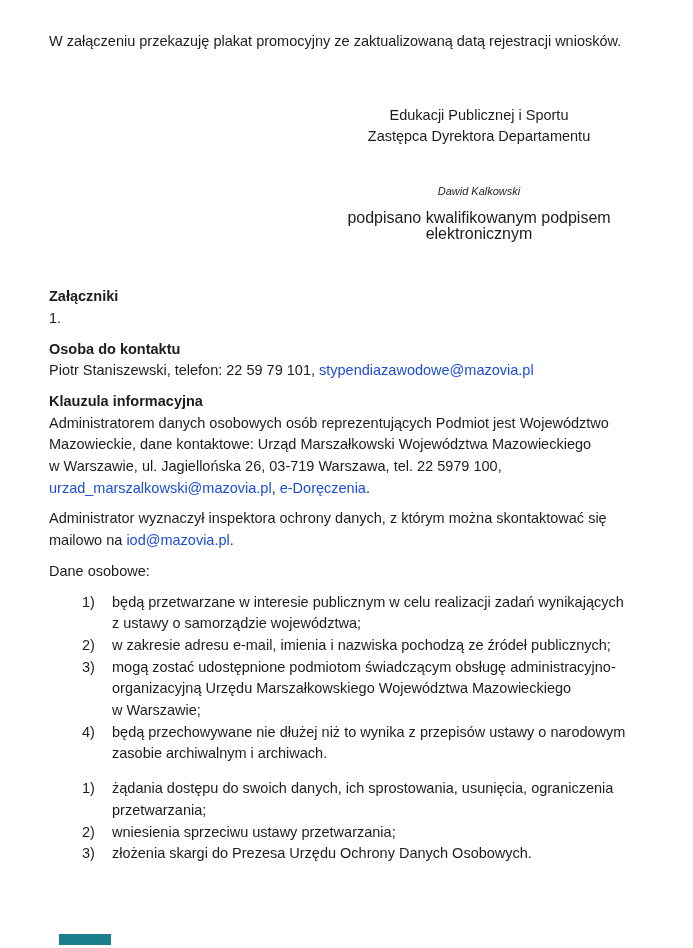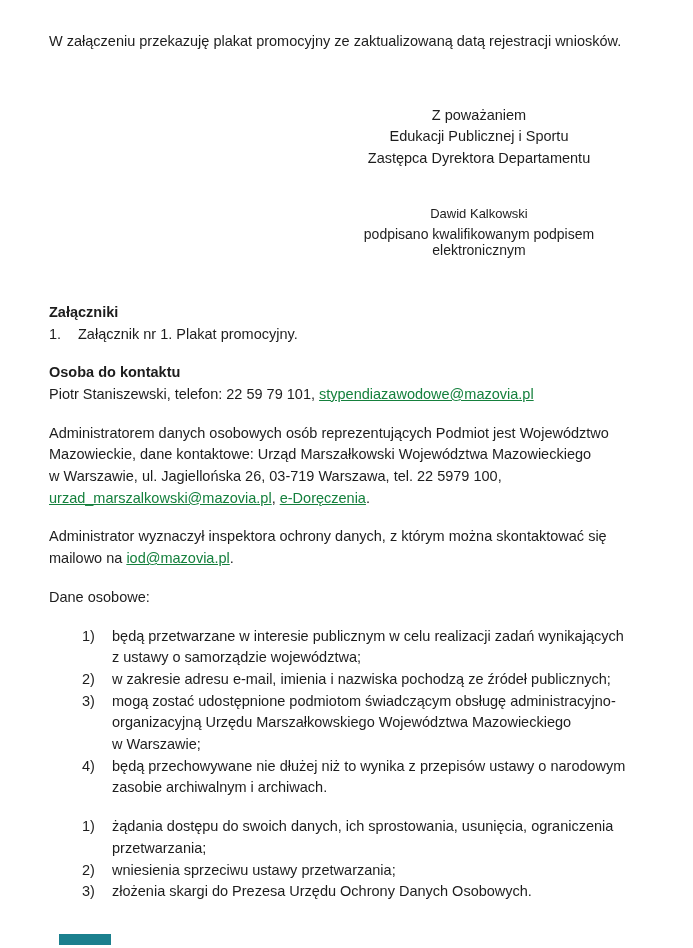--- a/index.html
+++ b/index.html
@@ -6,64 +6,63 @@
   body{
     width:693px;height:948px;background:#ffffff;position:relative;
     font-family:"Liberation Sans",sans-serif;color:#1d1d1d;overflow:hidden;
   }
   .page{
     position:relative;box-sizing:border-box;width:693px;height:948px;
     padding:31px 49px 0 49px;font-size:14.5px;line-height:21.7px;
   }
   .ml{white-space:pre-line;}
   b,.bold{font-weight:bold;}
-  a{color:#15803d;text-decoration:underline;cursor:pointer;}
+  a{color:#1d4ed8;cursor:pointer;}
   .sig-block{margin-top:52px;margin-left:274px;width:312px;text-align:center;}
   .sig-line{line-height:21.7px;}
-  .signer{margin-top:33px;font-size:13px;line-height:21px;}
-  .sig-note{font-size:14px;line-height:16px;margin-top:2px;}
-  .section{margin-top:17px;}
+  .signer{margin-top:33px;font-style:italic;font-size:11px;line-height:21px;}
+  .sig-note{font-size:16px;line-height:16px;margin-top:8px;}
+  .section{margin-top:9px;}
   .section.first{margin-top:44px;}
   .section.gap{margin-top:13px;}
   .li{display:flex;}
   .li .num1{flex:0 0 29px;}
   .list{margin-left:33px;}
   .list .li .num{flex:0 0 30px;}
   .list .li .txt{flex:1 1 auto;}
   .footer-mark{position:absolute;left:59px;top:934px;width:52px;height:11px;background:#1b808e;}
 </style>
 </head>
 <body>
 
 <div class="page">
 
   <div class="ml">W załączeniu przekazuję plakat promocyjny ze zaktualizowaną datą rejestracji wniosków.</div>
 
   <div class="sig-block">
-    <div class="sig-line">Z poważaniem</div>
     <div class="sig-line">Edukacji Publicznej i Sportu</div>
     <div class="sig-line">Zastępca Dyrektora Departamentu</div>
     <div class="signer">Dawid Kalkowski</div>
     <div class="sig-note">podpisano kwalifikowanym podpisem elektronicznym</div>
   </div>
 
   <div class="section first">
     <div class="bold">Załączniki</div>
     <div class="li">
       <div class="num1">1.</div>
-      <div class="txt">Załącznik nr 1. Plakat promocyjny.</div>
     </div>
   </div>
 
   <div class="section">
     <div class="bold">Osoba do kontaktu</div>
     <div><span>Piotr Staniszewski, telefon: 22 59 79 101, </span><a>stypendiazawodowe@mazovia.pl</a></div>
   </div>
 
   <div class="section">
+    <div class="bold">Klauzula informacyjna</div>
     <div class="ml"><span>Administratorem danych osobowych osób reprezentujących Podmiot jest Województwo
 Mazowieckie, dane kontaktowe: Urząd Marszałkowski Województwa Mazowieckiego
 w Warszawie, ul. Jagiellońska 26, 03-719 Warszawa, tel. 22 5979 100,
 </span><a>urzad_marszalkowski@mazovia.pl</a><span>, </span><a>e-Doręczenia</a><span>.</span></div>
   </div>
 
   <div class="section">
     <div class="ml"><span>Administrator wyznaczył inspektora ochrony danych, z którym można skontaktować się
 mailowo na </span><a>iod@mazovia.pl</a><span>.</span></div>
   </div>

